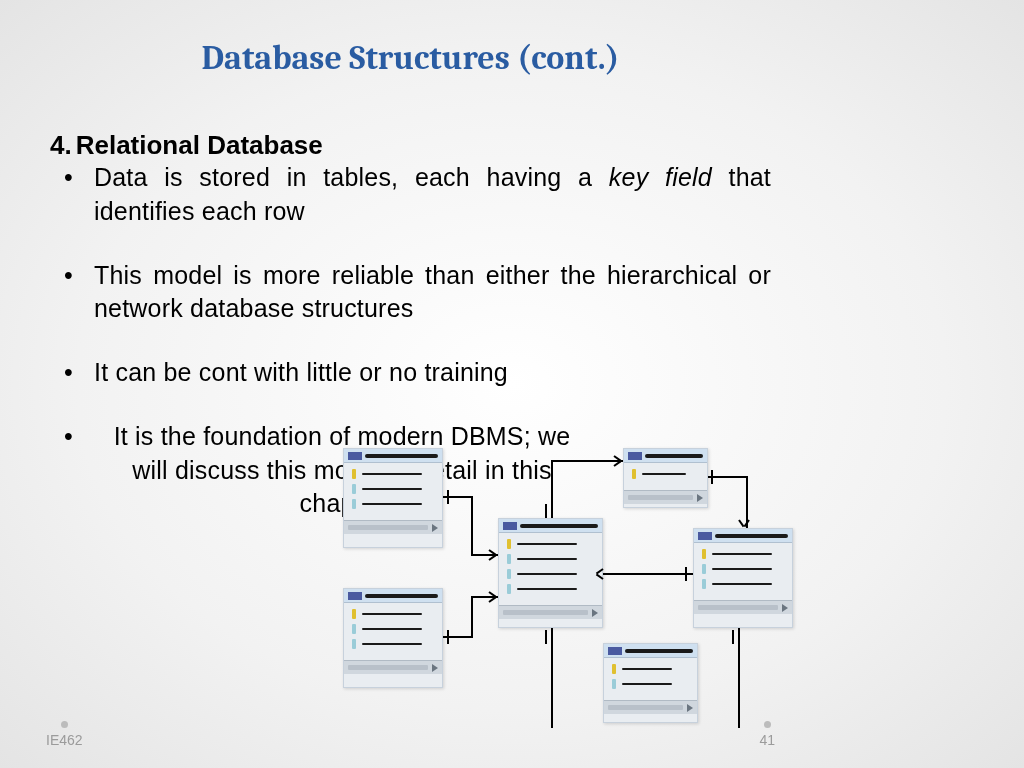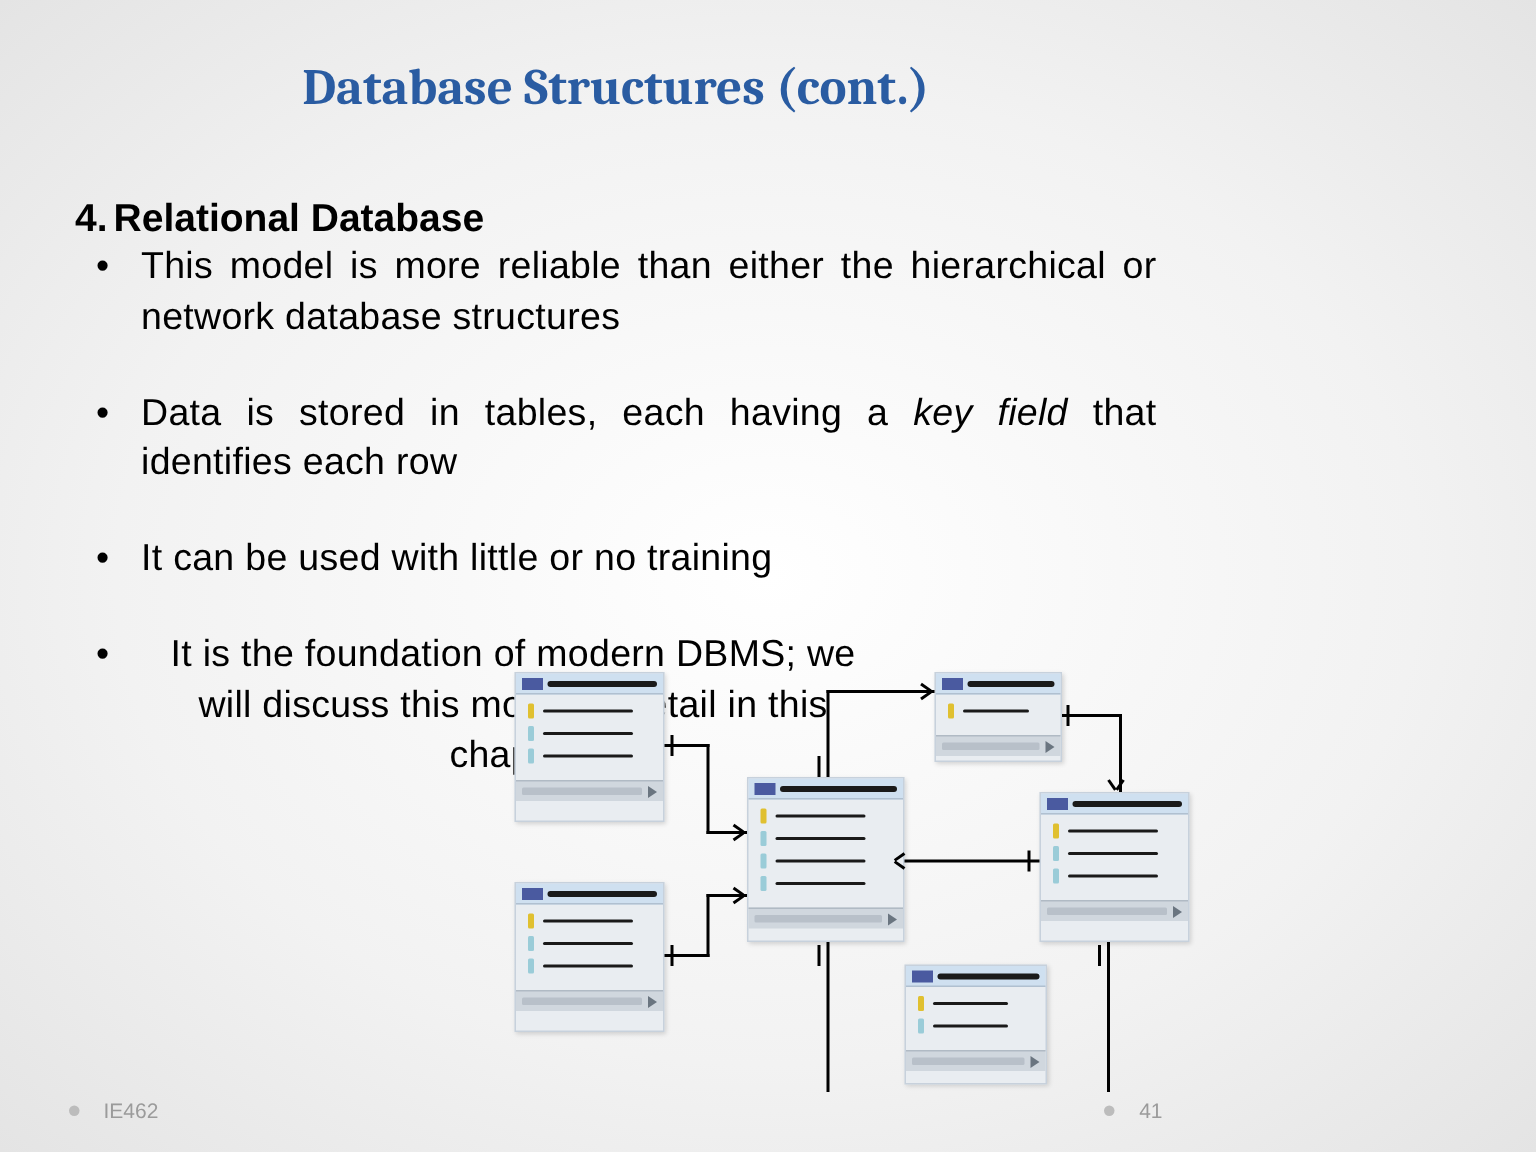--- a/index.html
+++ b/index.html
@@ -49,21 +49,21 @@
   position: absolute;
   bottom: 20px;
   left: 0; right: 0;
   display: flex;
   justify-content: space-between;
   align-items: center;
   padding: 0 46px;
   font-size: 14px;
   color: #9b9b9b;
 }
-.footer .fl, .footer .fr { display: flex; align-items: center; gap: 16px; }
+.footer .fl, .footer .fr { display: flex; align-items: center; gap: 4px; flex-direction: column; }
 .dot { width: 7px; height: 7px; border-radius: 50%; background: #bcbcbc; display: inline-block; }
 .diagram {
   position: absolute;
   right: 18px;
   bottom: 40px;
   width: 470px;
   height: 280px;
 }
 .tbl {
   position: absolute;
@@ -119,27 +119,27 @@
 
 <div class="slide">
   <h1 class="title">Database Structures (cont.)</h1>
 
   <div class="heading">
     <span class="num">4.</span><span>Relational Database</span>
   </div>
 
   <ul class="bullets">
     <li>
+      <span>Data is stored in tables, each having a </span><em class="kf">key field</em><span> that identifies each row</span>
+    </li>
+    <li>
       <span>This model is more reliable than either the hierarchical or network database structures</span>
     </li>
     <li>
-      <span>Data is stored in tables, each having a </span><em class="kf">key field</em><span> that identifies each row</span>
-    </li>
-    <li>
-      <span>It can be used with little or no training</span>
+      <span>It can be cont with little or no training</span>
     </li>
     <li class="narrow">
       <span>It is the foundation of modern DBMS; we will discuss this model in detail in this chapter</span>
     </li>
   </ul>
 
   <div class="diagram">
 
     <div class="tbl" style="left:10px; top:0; width:100px; height:100px;">
       <div class="hdr">

